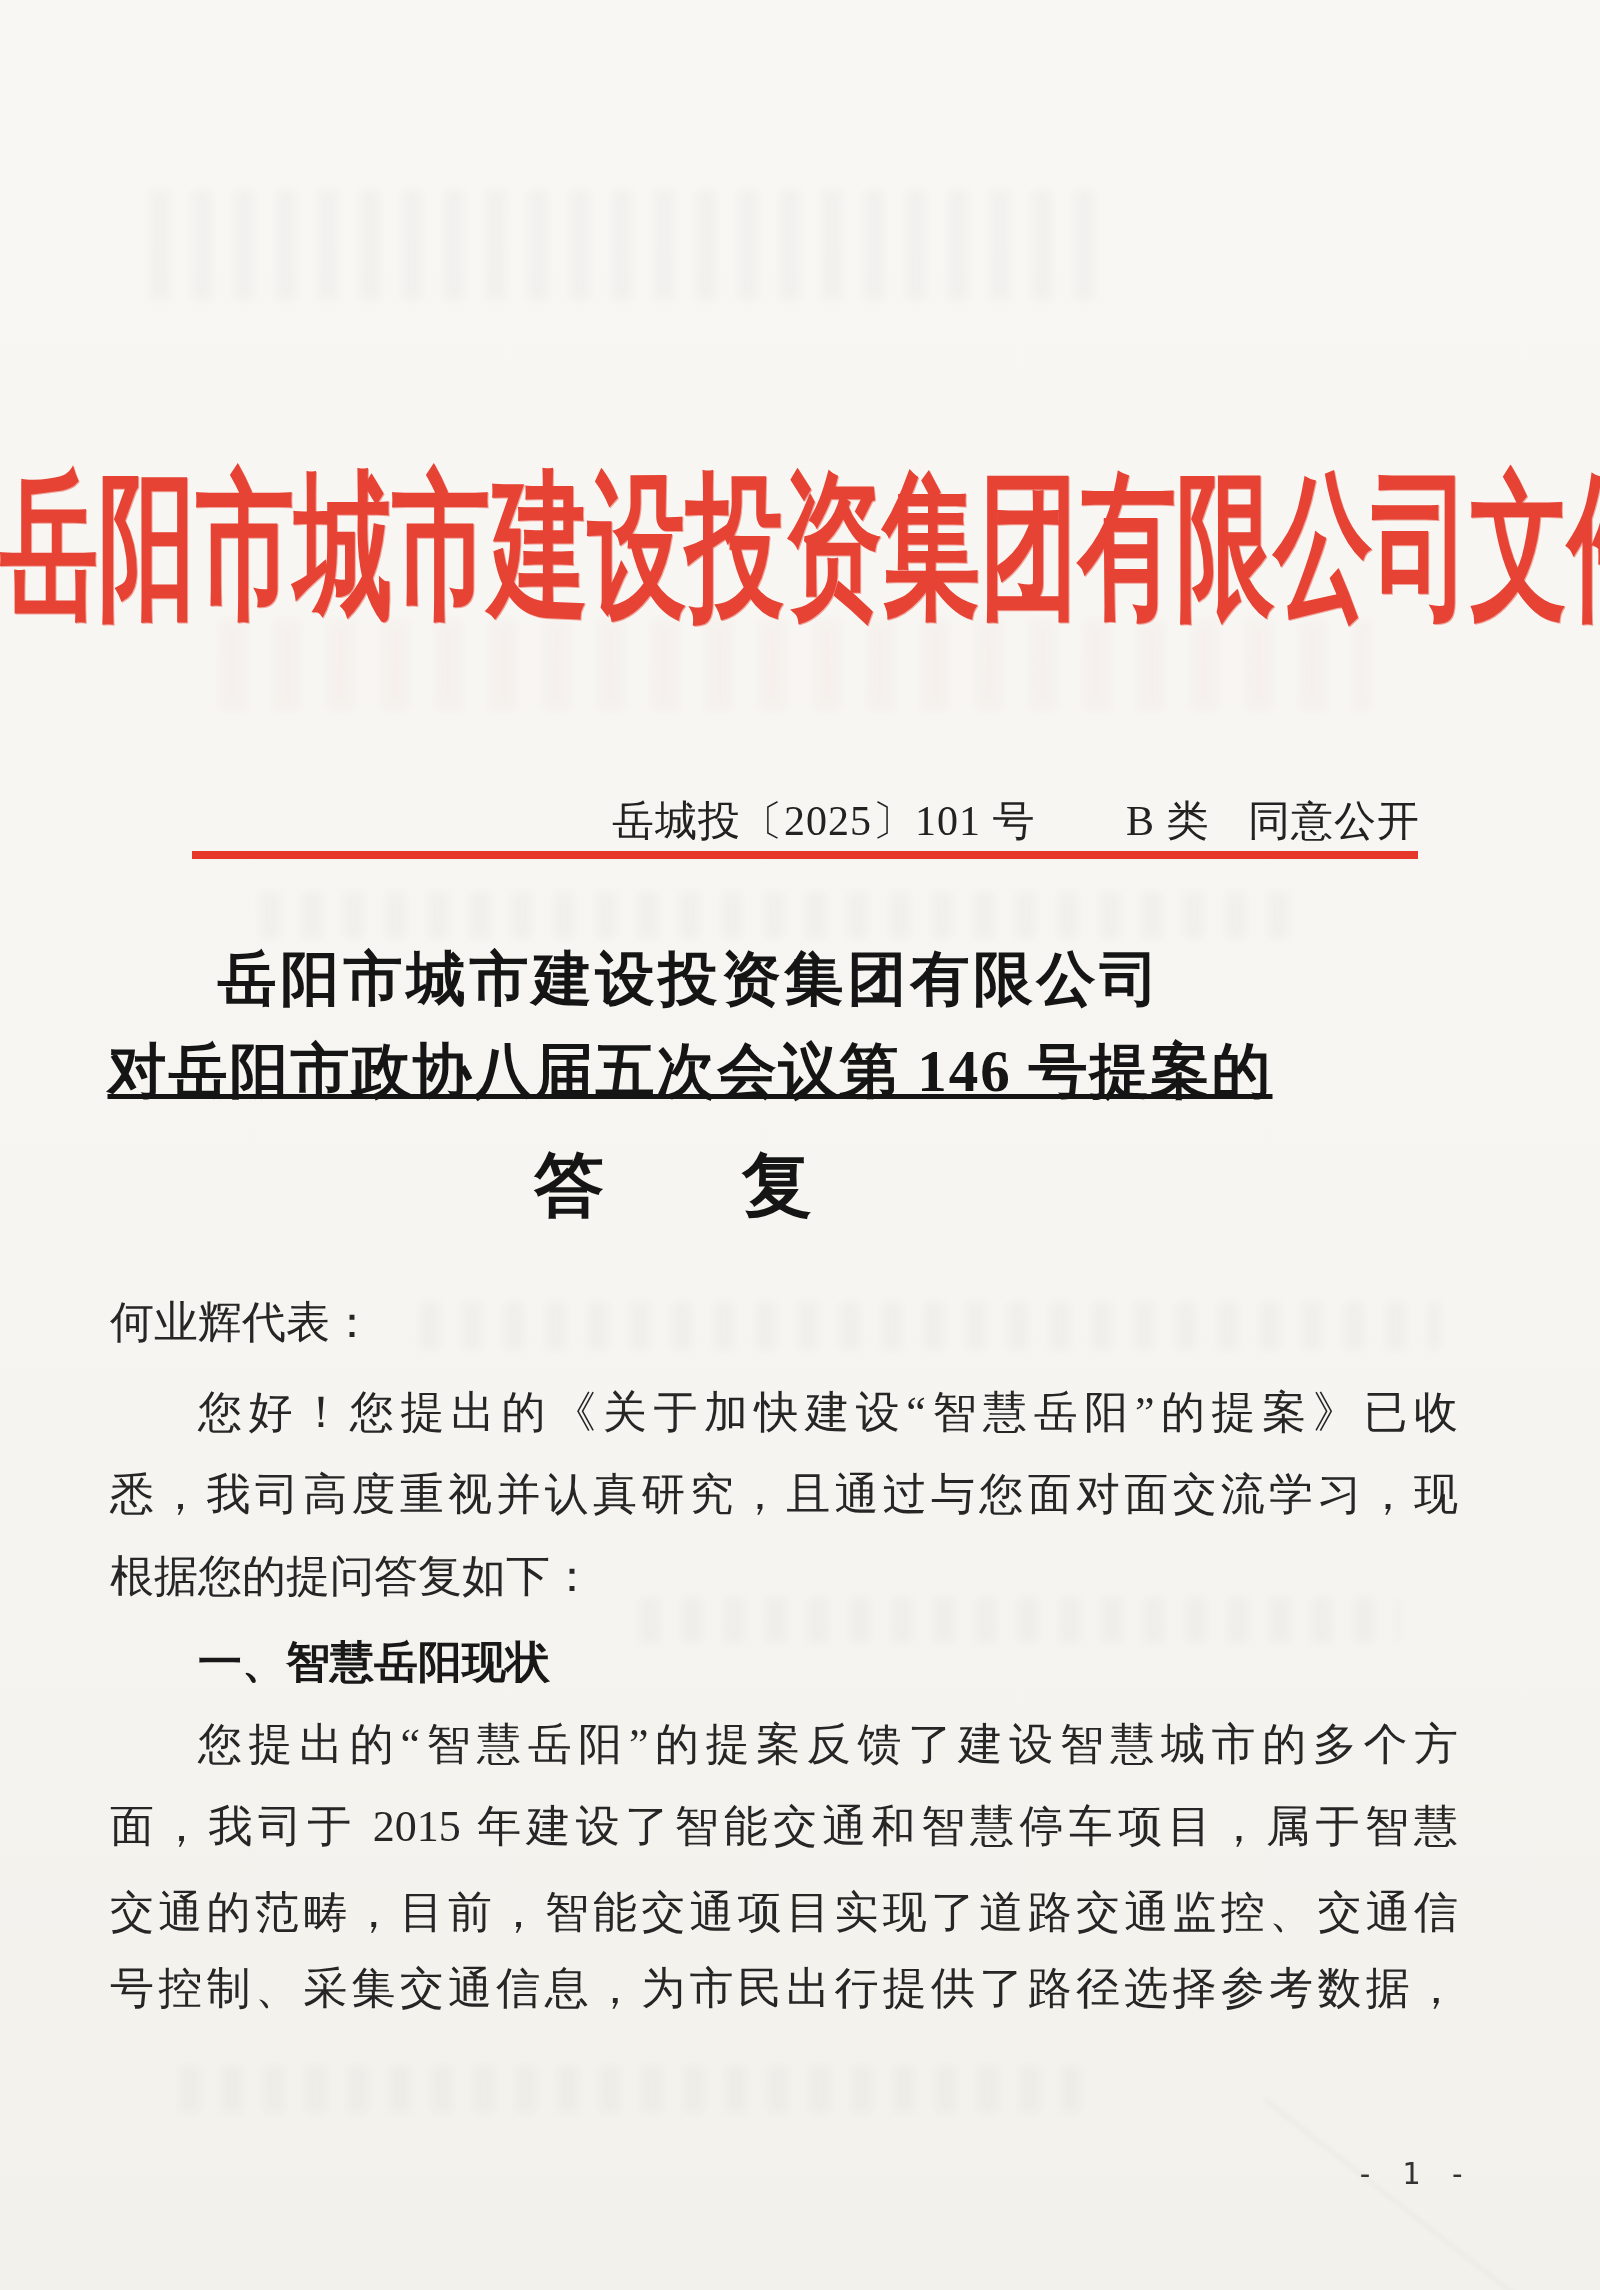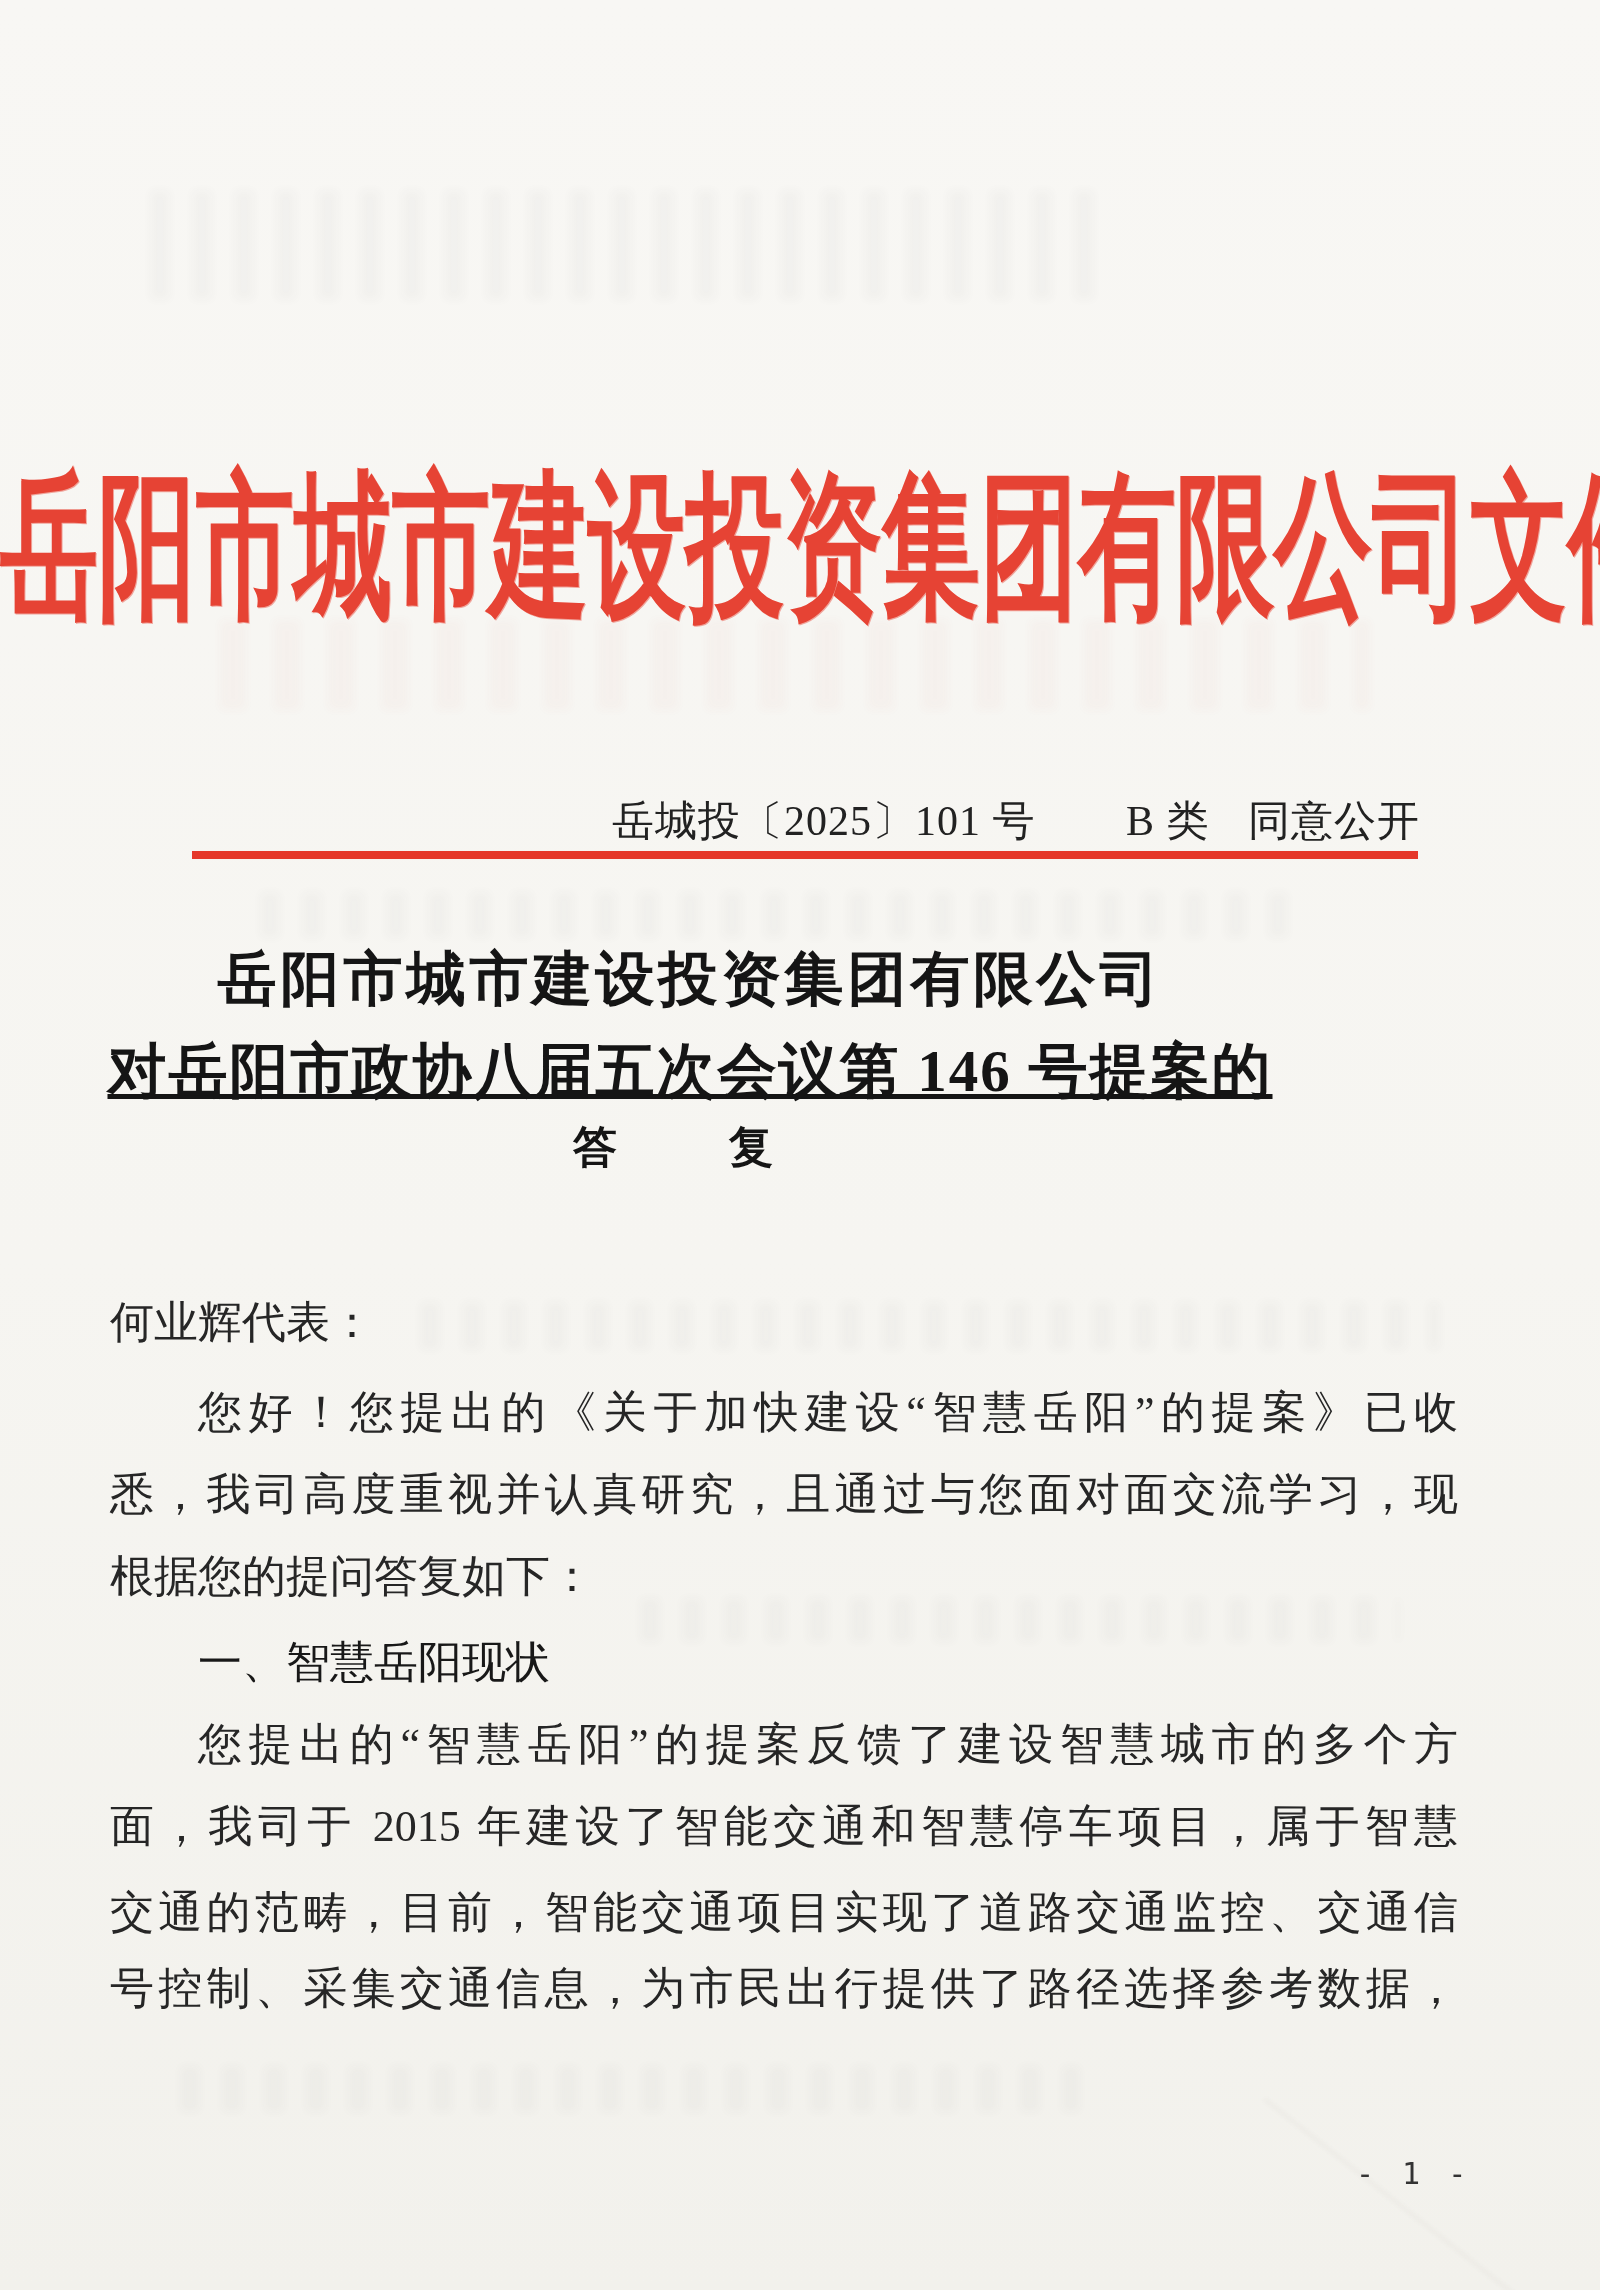--- a/index.html
+++ b/index.html
@@ -79,36 +79,36 @@
     left: 0;
     width: 1380px;
     text-align: center;
     font-weight: bold;
     color: #151515;
     white-space: nowrap;
     line-height: 1;
   }
   .title-l1 { top: 950px; font-size: 59px; letter-spacing: 4px; }
   .title-l2 { top: 1042px; font-size: 59px; letter-spacing: 2px; text-decoration: underline; }
-  .title-l3 { top: 1126px; font-size: 44px; letter-spacing: 34px; text-align: center; }
+  .title-l3 { top: 1151px; font-size: 70px; letter-spacing: 34px; text-align: center; }
 
   .bline {
     position: absolute;
     left: 110px;
     width: 1348px;
     font-size: 44px;
     line-height: 1.15;
     color: #262626;
   }
   .bline.fill {
     text-align: justify;
     text-align-last: justify;
   }
   .bline.indent { padding-left: 88px; width: 1260px; }
-  .bline.heading { font-weight: normal; color: #181818; }
+  .bline.heading { font-weight: bold; color: #181818; }
 
   .page-number {
     position: absolute;
     left: 1356px;
     top: 2156px;
     font-size: 30px;
     letter-spacing: 5px;
     color: #333;
     font-family: "DejaVu Sans Mono", monospace;
   }

